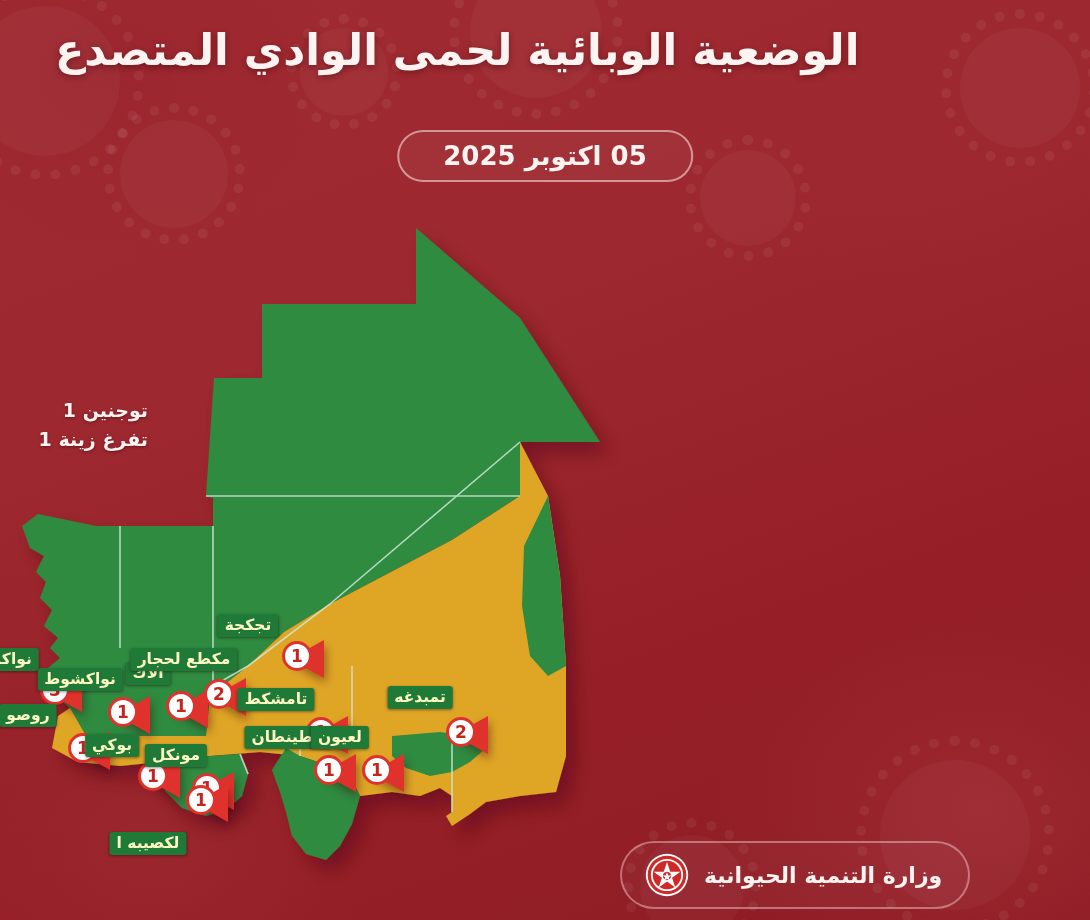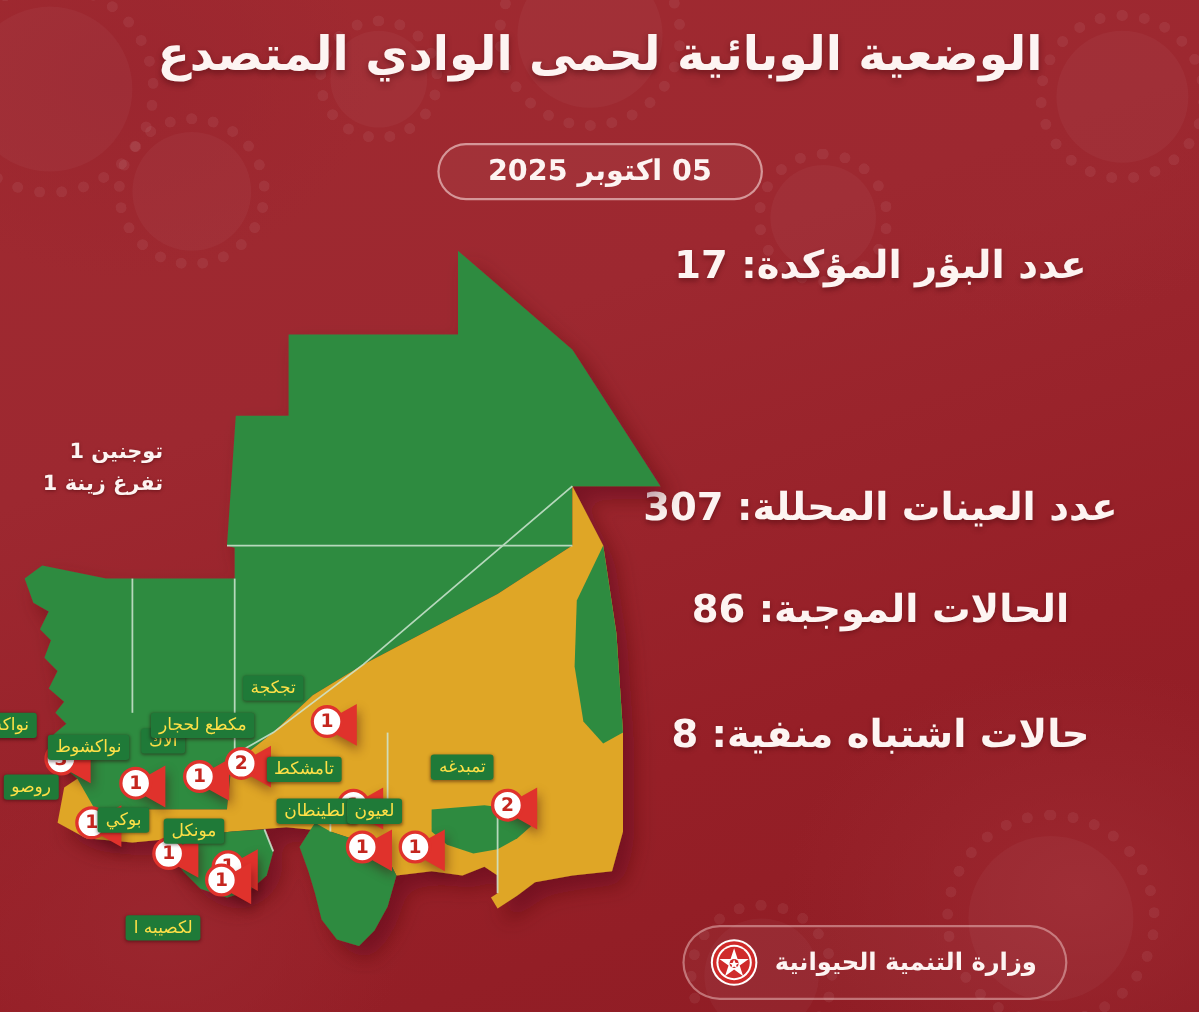--- a/index.html
+++ b/index.html
@@ -44,21 +44,21 @@
   .virus.v6 { width: 150px; height: 150px; left: 880px;  top: 760px; }
   .virus.v7 { width: 104px; height: 104px; left: 640px;  top: 835px; }
   .virus.v8 { width: 88px;  height: 88px;  left: 300px;  top: 28px; }
 
   
   #title {
     position: absolute;
     top: 24px;
     right: 0;
     left: 0;
-    text-align: center;
+    text-align: left;
     color: #fdf4f2;
     font-size: 43px;
     font-weight: bold;
     letter-spacing: 0.2px;
     line-height: 1.22;
     padding: 0 55px;
     box-sizing: border-box;
     text-shadow: 0 2px 6px rgba(60,6,10,0.45);
   }
   #date-badge {
@@ -124,23 +124,23 @@
     direction: rtl;
     text-shadow: 0 1px 3px rgba(60,6,10,0.5);
   }
 
   
   .site { position: absolute; }
   .site-label {
     position: absolute;
     transform: translateX(50%);
     background: #1f7a38;
-    color: #fde047;
+    color: #fef9c3;
     font-size: 15.5px;
-    font-weight: normal;
+    font-weight: bold;
     padding: 2px 7px 3px;
     border-radius: 3px;
     white-space: nowrap;
     direction: rtl;
     box-shadow: 0 1px 3px rgba(40,4,8,0.45);
   }
   .pin {
     position: absolute;
     width: 52px;
     height: 44px;
@@ -206,38 +206,20 @@
   <div class="virus v3"></div>
   <div class="virus v4"></div>
   <div class="virus v5"></div>
   <div class="virus v6"></div>
   <div class="virus v7"></div>
   <div class="virus v8"></div>
 
   <div id="title">الوضعية الوبائية لحمى الوادي المتصدع</div>
   <div id="date-badge">05 اكتوبر 2025</div>
 
-  <div id="stats">
-    <div class="stat" id="stat-0">
-      <span class="label">عدد البؤر المؤكدة:</span>
-      <span class="value">17</span>
-    </div>
-    <div class="stat" id="stat-1">
-      <span class="label">عدد العينات المحللة:</span>
-      <span class="value">307</span>
-    </div>
-    <div class="stat" id="stat-2">
-      <span class="label">الحالات الموجبة:</span>
-      <span class="value">86</span>
-    </div>
-    <div class="stat" id="stat-3">
-      <span class="label">حالات اشتباه منفية:</span>
-      <span class="value">8</span>
-    </div>
-  </div>
 
   <div id="nkc-note">
     <div>توجنين 1</div>
     <div>تفرغ زينة 1</div>
   </div>
 
   <div id="map-wrap">
     <svg id="map-svg" viewBox="0 0 630 690">
       <defs>
         <filter id="mapshadow" x="-20%" y="-20%" width="150%" height="150%">

